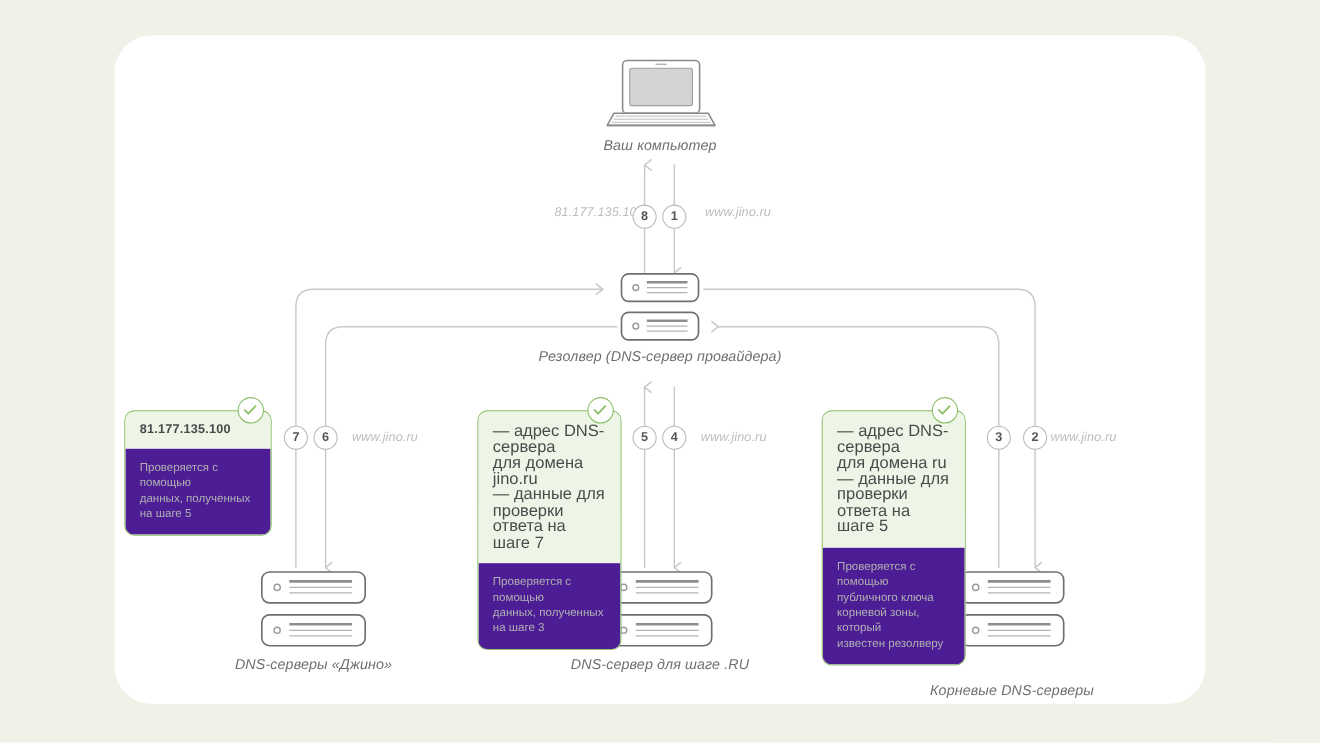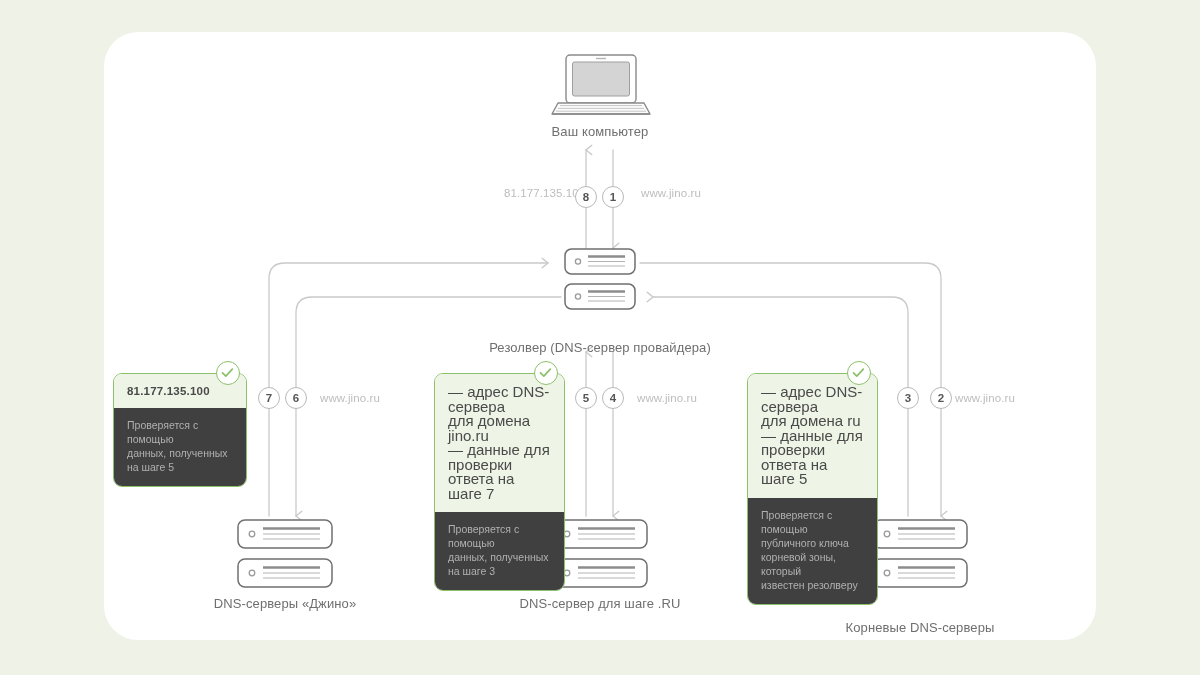--- a/index.html
+++ b/index.html
@@ -35,20 +35,21 @@
     height: 675px;
   }
 
   
   .lbl {
     position: absolute;
     color: #7b7b7b;
     font-size: 12.5px;
     letter-spacing: .1px;
     white-space: nowrap;
+    font-style: italic;
   }
   .node-label {
     font-size: 13px;
     color: #6f6f6f;
     transform: translateX(-50%);
   }
   .proto {
     color: #bdbdbd;
     font-size: 11.5px;
   }
@@ -74,21 +75,21 @@
     border-radius: 9px;
     background: #ffffff;
     box-sizing: border-box;
     overflow: hidden;
   }
   .anno-top {
     background: #eef5e7;
     padding: 11px 13px 11px 13px;
   }
   .anno-bot {
-    background: #404040;
+    background: #4c1d95;
     padding: 10px 13px 12px 13px;
   }
   .anno-ip {
     color: #4a4a4a;
     font-size: 11.5px;
     font-weight: bold;
     letter-spacing: .2px;
   }
   .anno-line {
     color: #4a4a4a;
@@ -231,21 +232,21 @@
         <rect x="873" y="559" width="94" height="28" rx="7" fill="#fff" stroke="#6f6f6f" stroke-width="1.5"></rect>
         <circle cx="887" cy="573" r="2.8" fill="none" stroke="#9a9a9a" stroke-width="1.3"></circle>
         <line x1="898" y1="567.5" x2="955" y2="567.5" stroke="#8d8d8d" stroke-width="2.4"></line>
         <line x1="898" y1="573" x2="955" y2="573" stroke="#b3b3b3" stroke-width="1.2"></line>
         <line x1="898" y1="578" x2="955" y2="578" stroke="#b3b3b3" stroke-width="1.2"></line>
       </g>
     </g>
   </svg>
 
   <div class="lbl node-label" style="left:600px; top:124px;">Ваш компьютер</div>
-  <div class="lbl node-label" style="left:600px; top:340px;text-align:center;">Резолвер (DNS-сервер провайдера)</div>
+  <div class="lbl node-label" style="left:600px; top:316px;text-align:center;">Резолвер (DNS-сервер провайдера)</div>
   <div class="lbl node-label" style="left:285px; top:596px;text-align:right;">DNS-серверы «Джино»</div>
   <div class="lbl node-label" style="left:600px; top:596px;">DNS-сервер для шаге .RU</div>
   <div class="lbl node-label" style="left:920px; top:620px;">Корневые DNS-серверы</div>
 
   <div class="lbl proto" style="left:504px; top:187px;">81.177.135.100</div>
   <div class="lbl proto" style="left:641px; top:187px;">www.jino.ru</div>
   <div class="lbl proto" style="left:320px; top:392px;">www.jino.ru</div>
   <div class="lbl proto" style="left:637px; top:392px;">www.jino.ru</div>
   <div class="lbl proto" style="left:955px; top:392px;">www.jino.ru</div>
 

